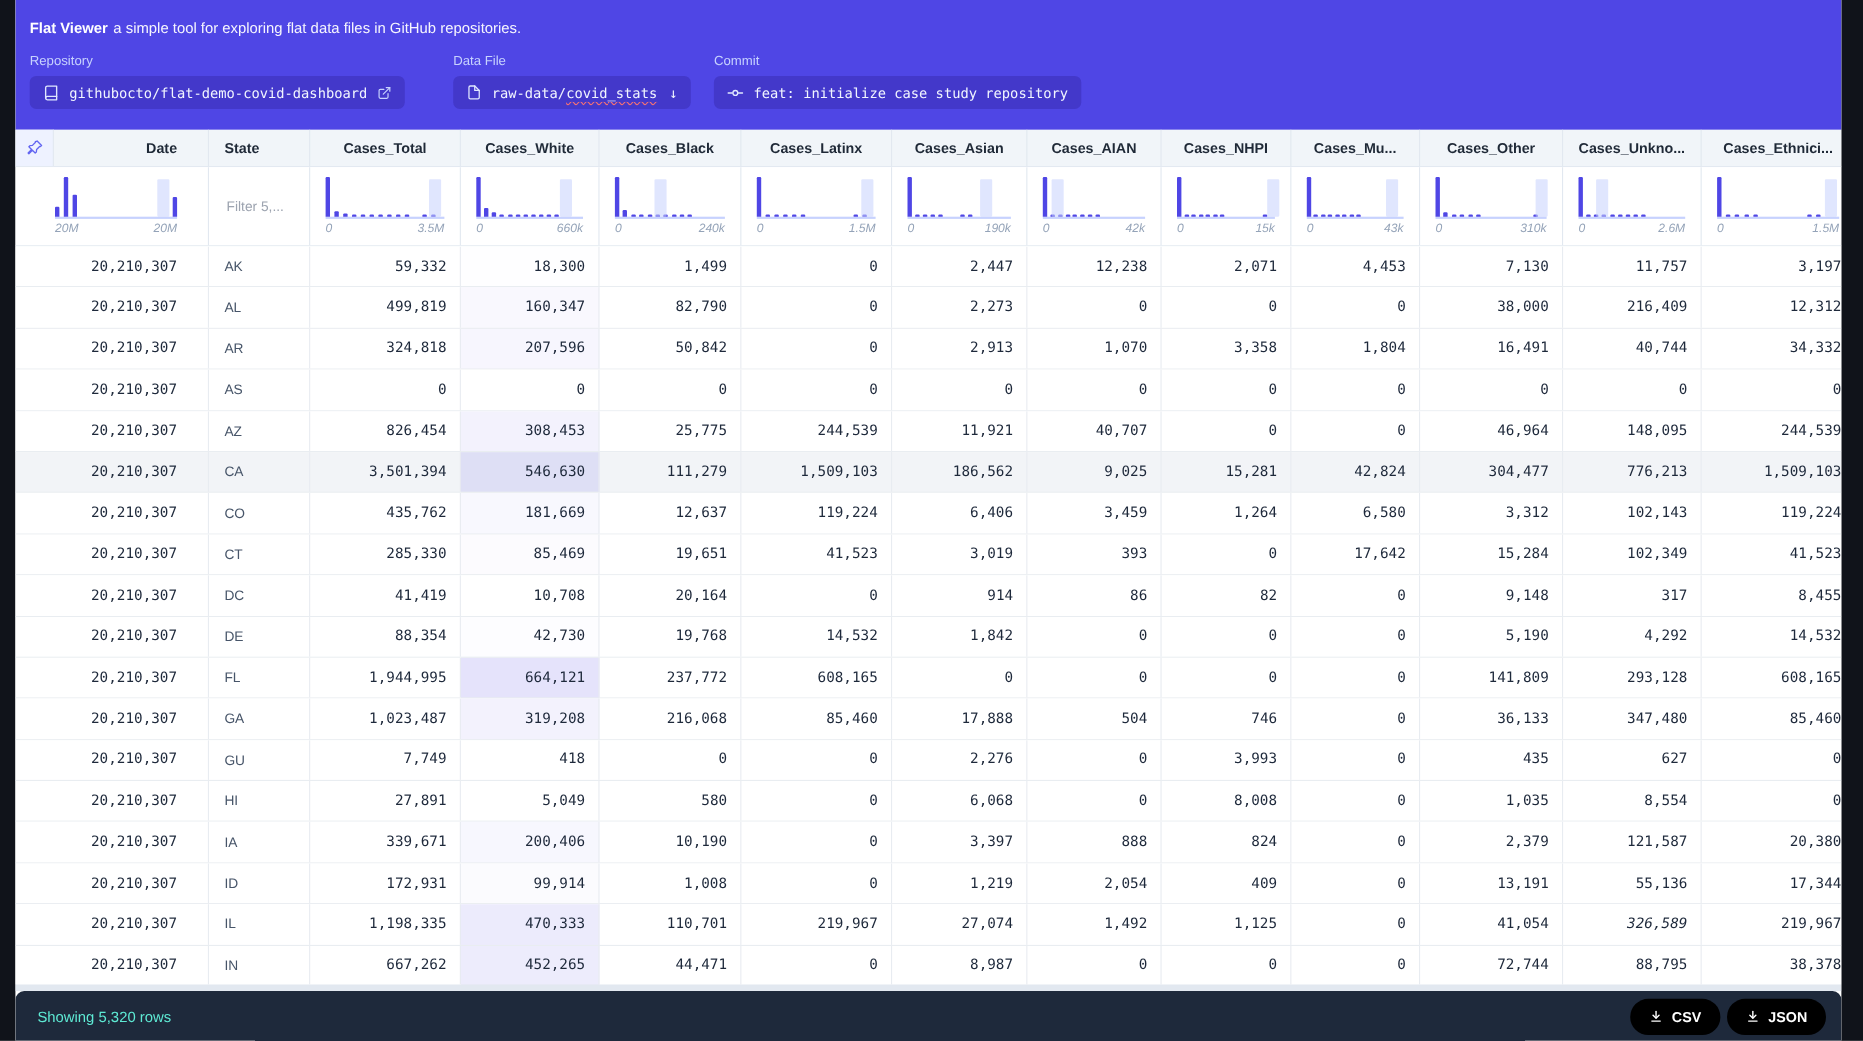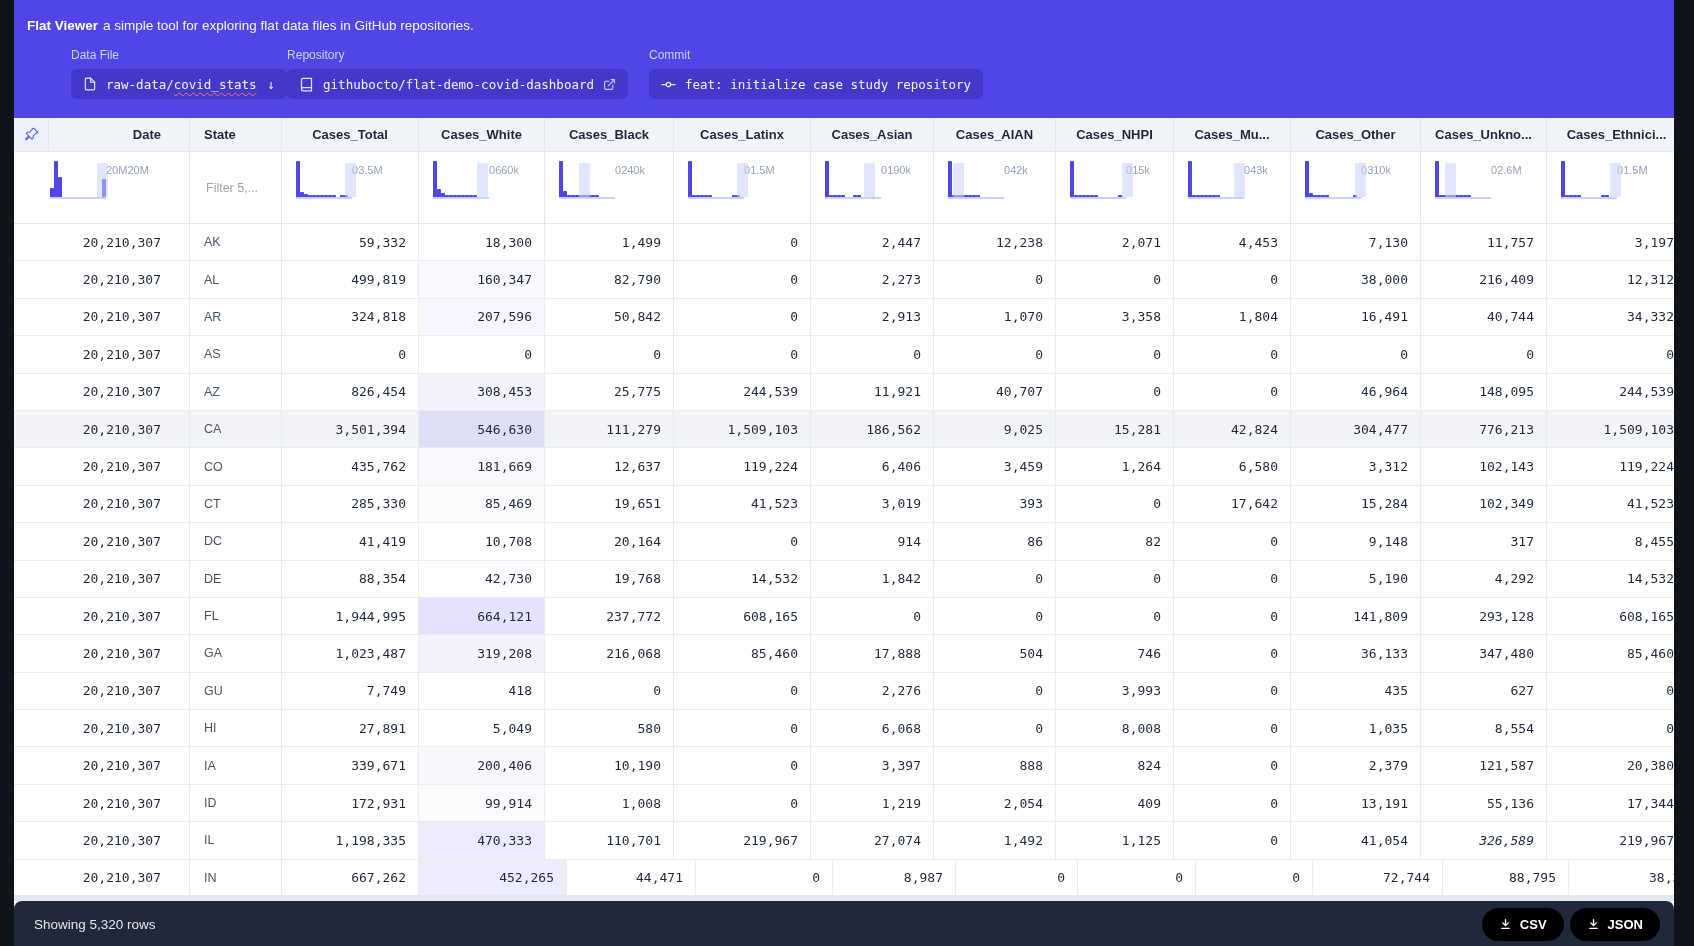--- a/index.html
+++ b/index.html
@@ -27,88 +27,88 @@
   .pinbox{width:34px;height:100%;background:#eef2ff;display:flex;align-items:center;justify-content:center;
     border-right:1px solid #e2e8f0;cursor:pointer;}
   
   .tfilters{display:flex;height:71px;background:#fff;border-bottom:1px solid #e2e8f0;}
   .fcell{box-sizing:border-box;border-right:1px solid #e2e8f0;padding:9px 14px 6px;flex:0 0 auto;}
   .fcell.date{padding:9px 28px 6px 36px;}
   .fcell.state{display:flex;align-items:center;padding:0 0 0 14px;}
   .finput{border:none;outline:none;background:transparent;width:90%;font-size:12.5px;color:#334155;
     font-family:"Liberation Sans",sans-serif;}
   .finput::placeholder{color:#9ca3af;}
-  .hist{height:100%;display:flex;flex-direction:row;}
+  .hist{height:100%;display:flex;flex-direction:column;font-style:italic;}
   .bars{position:relative;display:flex;align-items:flex-end;justify-content:space-between;
     height:36px;border-bottom:2px solid #c7d2fe;}
   .bar{width:4px;background:#4f46e5;border-radius:1px 1px 0 0;}
   .brush{position:absolute;top:2px;bottom:0;width:11px;background:#c7d2fe;opacity:.55;border-radius:1px;}
   .flabels{display:flex;justify-content:space-between;font-size:11px;color:#94a3b8;margin-top:3px;}
   
   .tbody{height:671px;overflow:hidden;background:#fff;}
   .tr{display:flex;height:37.4px;box-sizing:border-box;border-bottom:1px solid #e9edf1;background:#fff;}
   .tr.hl{background:#f2f4f7;}
   .td{display:flex;align-items:center;justify-content:flex-end;box-sizing:border-box;flex:0 0 auto;
     padding-right:12px;border-right:1px solid #e8ecf1;font-family:"DejaVu Sans Mono",monospace;
     font-size:13px;color:#1e293b;}
   .td.date{padding-right:28px;}
   .td.state{justify-content:flex-start;padding-left:14px;font-family:"Liberation Sans",sans-serif;
     font-size:12.5px;color:#475569;}
   
   .scroll-strip{height:6px;background:#e2e8f0;}
   .footer{height:47px;background:#1e293b;border-radius:8px 8px 0 0;display:flex;align-items:center;
     justify-content:space-between;padding:0 14px 0 20px;box-sizing:border-box;}
-  .footer-status{color:#e5e5e5;font-size:13.5px;}
+  .footer-status{color:#5eead4;font-size:13.5px;}
   .footer-actions{display:flex;gap:6px;}
   .dl-btn{display:flex;align-items:center;gap:8px;background:#000;border:none;border-radius:999px;
     padding:0 17px;height:33px;color:#fff;font-size:13px;font-weight:600;cursor:pointer;
     font-family:"Liberation Sans",sans-serif;}
 </style>
 </head>
 <body>
 
 <div class="app">
 
   <header class="topbar">
     <div class="title-line">
       <span class="title">Flat Viewer</span><span class="subtitle">a simple tool for exploring flat data files in GitHub repositories.</span>
     </div>
     <div class="controls">
-      <div class="group g2">
-        <div class="control-label">Data File</div>
-        <button class="control-btn">
-          <span style="display:flex">
-            <svg width="14" height="14" viewBox="0 0 24 24" fill="none" stroke="#e0e7ff" stroke-width="2" stroke-linecap="round" stroke-linejoin="round">
-                <path d="M13 2H6a2 2 0 0 0-2 2v16a2 2 0 0 0 2 2h12a2 2 0 0 0 2-2V9z"></path>
-                <polyline points="13 2 13 9 20 9"></polyline>
-              </svg>
-          </span>
-          <span><span>raw-data/</span><span class="spell">covid_stats</span></span>
-          <span class="arrow-dn">↓</span>
-        </button>
-      </div>
       <div class="group">
         <div class="control-label">Repository</div>
         <button class="control-btn">
           <span style="display:flex">
             <svg width="15" height="15" viewBox="0 0 24 24" fill="none" stroke="#e0e7ff" stroke-width="2" stroke-linecap="round" stroke-linejoin="round">
                 <path d="M4 19.5A2.5 2.5 0 0 1 6.5 17H20"></path>
                 <path d="M6.5 2H20v20H6.5A2.5 2.5 0 0 1 4 19.5v-15A2.5 2.5 0 0 1 6.5 2z"></path>
               </svg>
           </span>
           <span>githubocto/flat-demo-covid-dashboard</span>
           <span style="display:flex">
             <svg width="13" height="13" viewBox="0 0 24 24" fill="none" stroke="#c7d2fe" stroke-width="2" stroke-linecap="round" stroke-linejoin="round">
                 <path d="M18 13v6a2 2 0 0 1-2 2H5a2 2 0 0 1-2-2V8a2 2 0 0 1 2-2h6"></path>
                 <polyline points="15 3 21 3 21 9"></polyline>
                 <line x1="10" y1="14" x2="21" y2="3"></line>
               </svg>
           </span>
         </button>
       </div>
+      <div class="group g2">
+        <div class="control-label">Data File</div>
+        <button class="control-btn">
+          <span style="display:flex">
+            <svg width="14" height="14" viewBox="0 0 24 24" fill="none" stroke="#e0e7ff" stroke-width="2" stroke-linecap="round" stroke-linejoin="round">
+                <path d="M13 2H6a2 2 0 0 0-2 2v16a2 2 0 0 0 2 2h12a2 2 0 0 0 2-2V9z"></path>
+                <polyline points="13 2 13 9 20 9"></polyline>
+              </svg>
+          </span>
+          <span><span>raw-data/</span><span class="spell">covid_stats</span></span>
+          <span class="arrow-dn">↓</span>
+        </button>
+      </div>
       <div class="group g3">
         <div class="control-label">Commit</div>
         <button class="control-btn">
           <span style="display:flex">
             <svg width="15" height="15" viewBox="0 0 24 24" fill="none" stroke="#e0e7ff" stroke-width="2" stroke-linecap="round">
                 <circle cx="12" cy="12" r="3.5"></circle>
                 <line x1="1.5" y1="12" x2="7.5" y2="12"></line>
                 <line x1="16.5" y1="12" x2="22.5" y2="12"></line>
               </svg>
           </span>
@@ -722,21 +722,21 @@
         <div class="td num" style="width: 118px;">1,125</div>
         <div class="td num" style="width: 117px;">0</div>
         <div class="td num" style="width: 130px;">41,054</div>
         <div class="td num" style="width: 126px; font-style: italic;">326,589</div>
         <div class="td num" style="width: 140px;">219,967</div>
       </div>
       <div class="tr">
         <div class="td date" style="width: 176px;">20,210,307</div>
         <div class="td state" style="width: 92px;">IN</div>
         <div class="td num" style="width: 137px;">667,262</div>
-        <div class="td num" style="width: 148px; background: rgba(79, 70, 229, 0.1); padding-left: 36px;">452,265</div>
+        <div class="td num" style="width: 126px; background: rgba(79, 70, 229, 0.1); padding-left: 36px;">452,265</div>
         <div class="td num" style="width: 129px;">44,471</div>
         <div class="td num" style="width: 137px;">0</div>
         <div class="td num" style="width: 123px;">8,987</div>
         <div class="td num" style="width: 122px;">0</div>
         <div class="td num" style="width: 118px;">0</div>
         <div class="td num" style="width: 117px;">0</div>
         <div class="td num" style="width: 130px;">72,744</div>
         <div class="td num" style="width: 126px;">88,795</div>
         <div class="td num" style="width: 140px;">38,378</div>
       </div>

